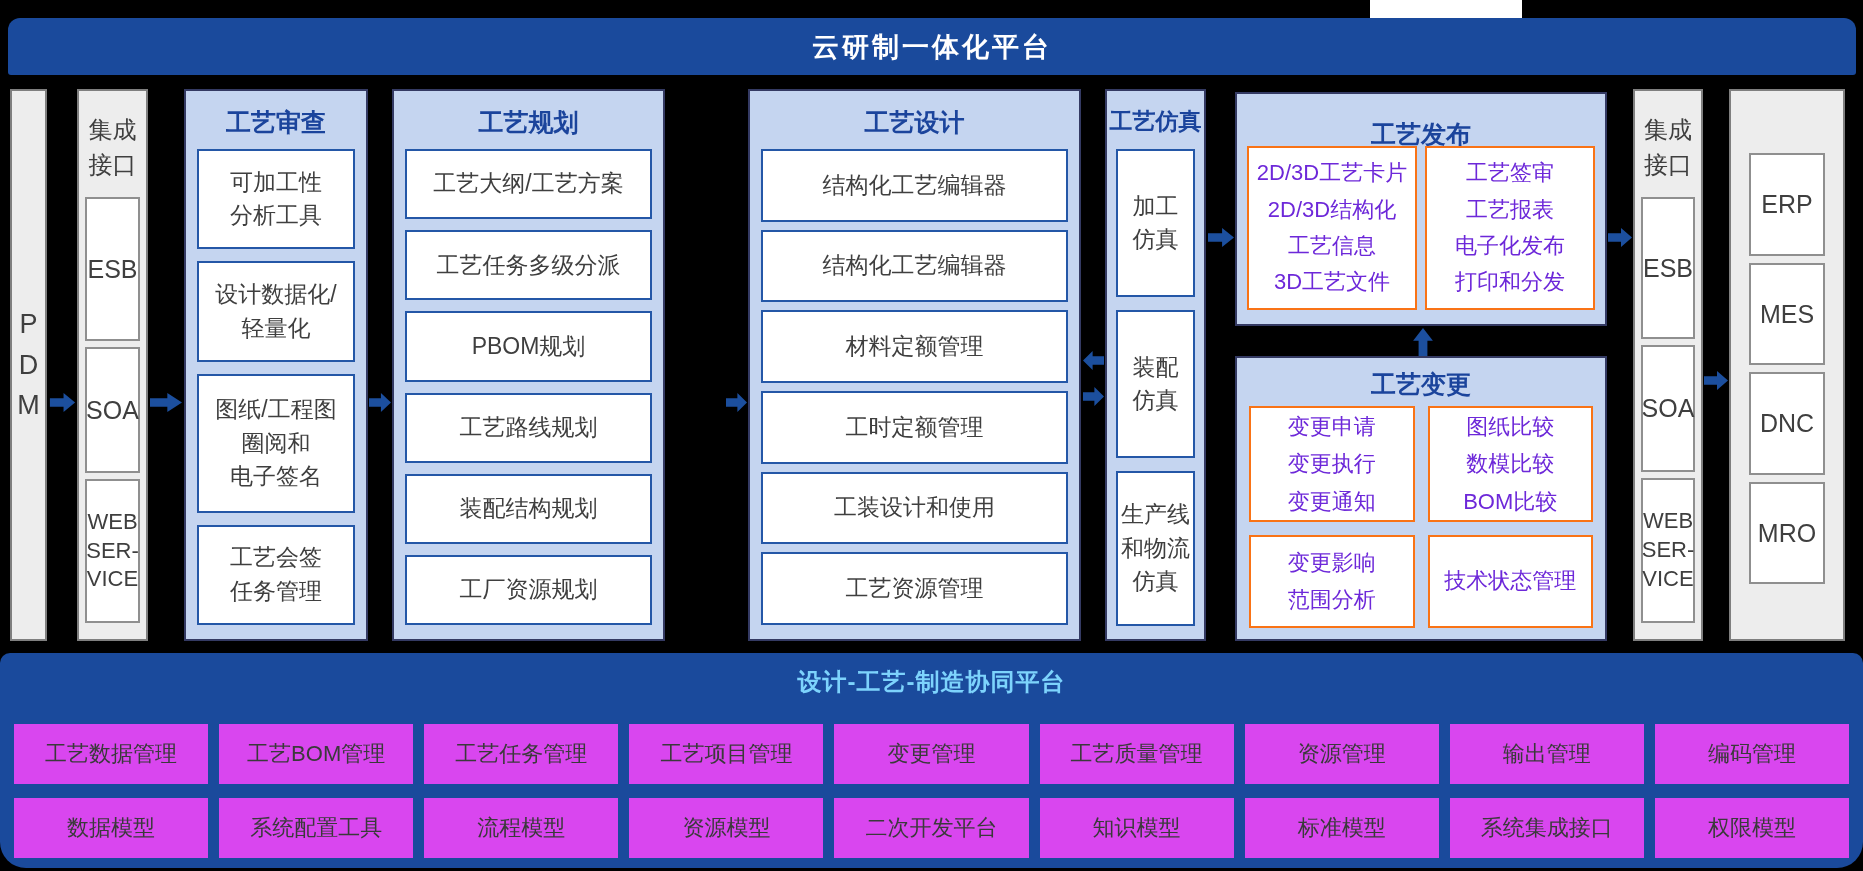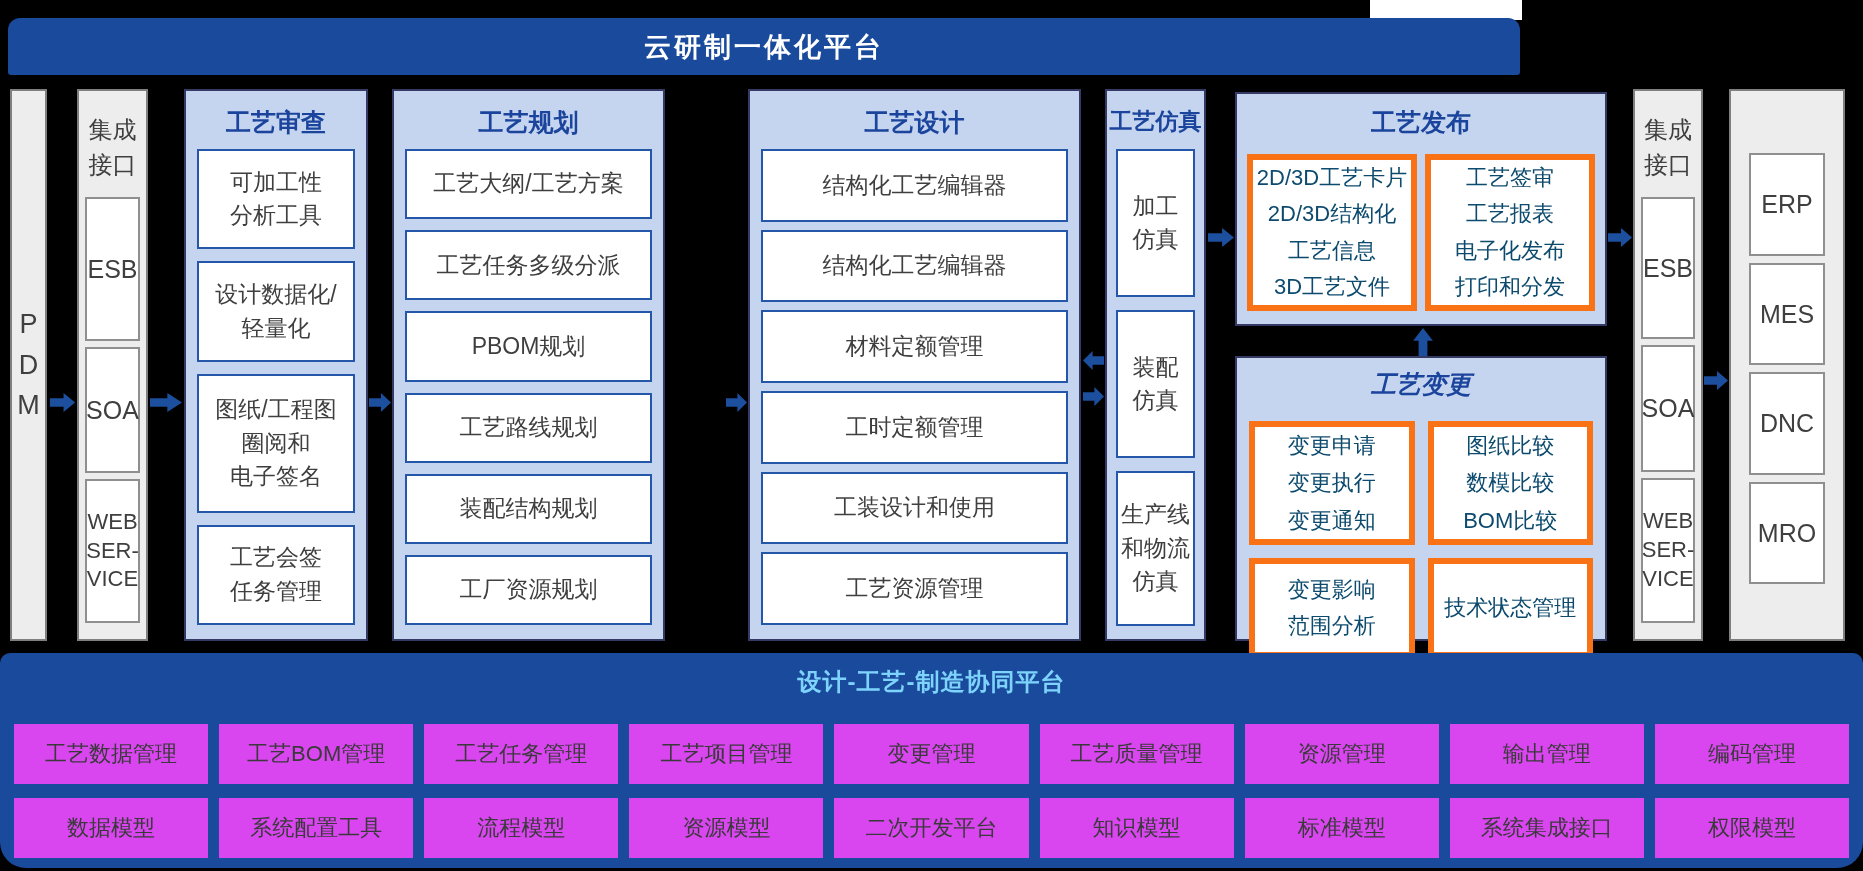--- a/index.html
+++ b/index.html
@@ -1,21 +1,21 @@
 <!DOCTYPE html>
 <html><head>
 <meta charset="utf-8">
 <style>
   html,body{margin:0;padding:0;background:#000;}
   *{box-sizing:border-box;}
   body{font-family:"Liberation Sans","DejaVu Sans",sans-serif;}
   .stage{position:relative;width:1863px;height:871px;background:#000;overflow:hidden;}
 
   
-  .banner{position:absolute;left:8px;top:18px;width:1512px;height:57px;background:#1A4A9C;
+  .banner{position:absolute;left:8px;top:18px;width:1848px;height:57px;background:#1A4A9C;
           border-radius:12px 12px 3px 3px;display:flex;align-items:center;justify-content:center;}
   .banner .title{color:#fff;font-weight:bold;font-size:27px;letter-spacing:3px;}
   .notch{position:absolute;left:1370px;top:0;width:152px;height:20px;background:#fff;}
 
   
   .col{position:absolute;top:89px;height:552px;background:#C5D5F0;border:2px solid #343A63;
        display:flex;flex-direction:column;}
   .col-header{text-align:center;font-weight:bold;color:#1B449C;font-size:25px;padding-top:15px;height:58px;flex:none;}
   .boxes{flex:1;display:flex;flex-direction:column;gap:12px;padding:0 11px 14px;}
   .wbox{background:#fff;border:2px solid #2457A7;display:flex;align-items:center;justify-content:center;
@@ -30,22 +30,22 @@
         text-align:center;color:#3F3F3F;font-size:25px;line-height:1.3;white-space:pre-line;}
 
   
   .pdm{position:absolute;left:10px;top:89px;width:37px;height:552px;background:#EDEDED;border:2px solid #7F7F7F;
        display:flex;align-items:center;justify-content:center;}
   .pdm span{color:#3F3F3F;font-size:27px;line-height:1.5;white-space:pre-line;text-align:center;}
 
   
   .block{position:absolute;left:1235px;width:372px;background:#C5D5F0;border:2px solid #343A63;display:flex;flex-direction:column;}
   .rel-boxes{flex:1;display:flex;gap:8px;padding:0 10px 14px;}
-  .wbox2{flex:1;background:#fff;border:6px solid #f97316;display:flex;align-items:center;justify-content:center;
-         text-align:center;color:#0c4a6e;font-size:22px;line-height:1.65;white-space:pre-line;}
+  .wbox2{flex:1;background:#fff;border:2px solid #f97316;display:flex;align-items:center;justify-content:center;
+         text-align:center;color:#6d28d9;font-size:22px;line-height:1.65;white-space:pre-line;}
   .chg-grid{flex:1;display:grid;grid-template-columns:1fr 1fr;grid-template-rows:1.25fr 1fr;gap:13px;padding:0 12px 12px;}
 
   
   .bottom{position:absolute;left:0;top:653px;width:1863px;height:215px;background:#1A4A9C;
           border-radius:10px 10px 26px 26px;}
   .bottom .btitle{position:absolute;top:13px;left:0;right:0;text-align:center;color:#7dd3fc;font-weight:bold;
                   font-size:24px;letter-spacing:1px;}
   .brow{position:absolute;left:14px;right:14px;display:grid;grid-template-columns:repeat(9,1fr);gap:11px;}
   .brow1{top:71px;height:60px;}
   .brow2{top:145px;height:60px;}
@@ -131,35 +131,35 @@
 仿真</div>
       <div class="wbox" style="flex:1;">装配
 仿真</div>
       <div class="wbox" style="flex:1.05;">生产线
 和物流
 仿真</div>
     </div>
   </div>
 
   <div class="block" style="top:92px;height:234px;">
-    <div class="col-header" style="height:60px;padding-top:12px;font-family:Liberation Serif, serif;">工艺发布</div>
+    <div class="col-header" style="height:52px;padding-top:24px;font-family:Liberation Serif, serif;">工艺发布</div>
     <div class="rel-boxes">
       <div class="wbox2">2D/3D工艺卡片
 2D/3D结构化
 工艺信息
 3D工艺文件</div>
       <div class="wbox2">工艺签审
 工艺报表
 电子化发布
 打印和分发</div>
     </div>
   </div>
 
   <div class="block" style="top:356px;height:285px;">
-    <div class="col-header" style="height:63px;padding-top:10px;font-style:italic;">工艺变更</div>
+    <div class="col-header" style="height:48px;padding-top:10px;">工艺变更</div>
     <div class="chg-grid">
       <div class="wbox2" style="line-height:1.7;">变更申请
 变更执行
 变更通知</div>
       <div class="wbox2" style="line-height:1.7;">图纸比较
 数模比较
 BOM比较</div>
       <div class="wbox2">变更影响
 范围分析</div>
       <div class="wbox2">技术状态管理</div>

